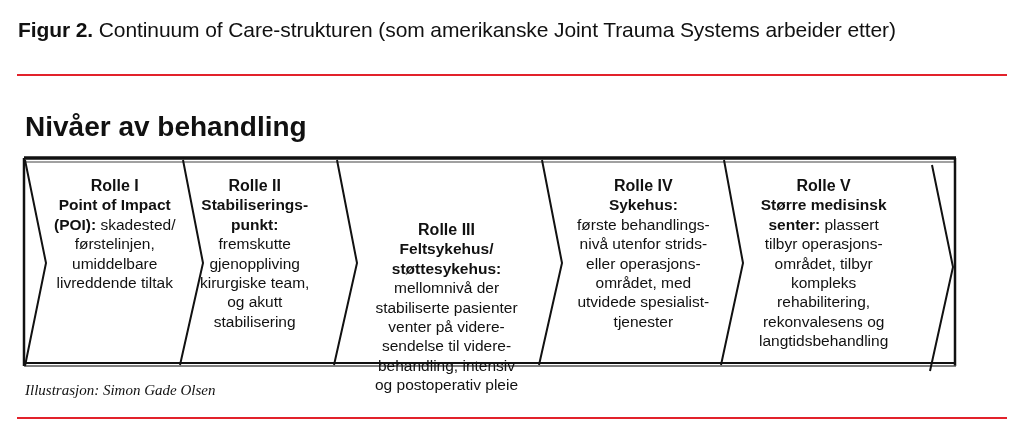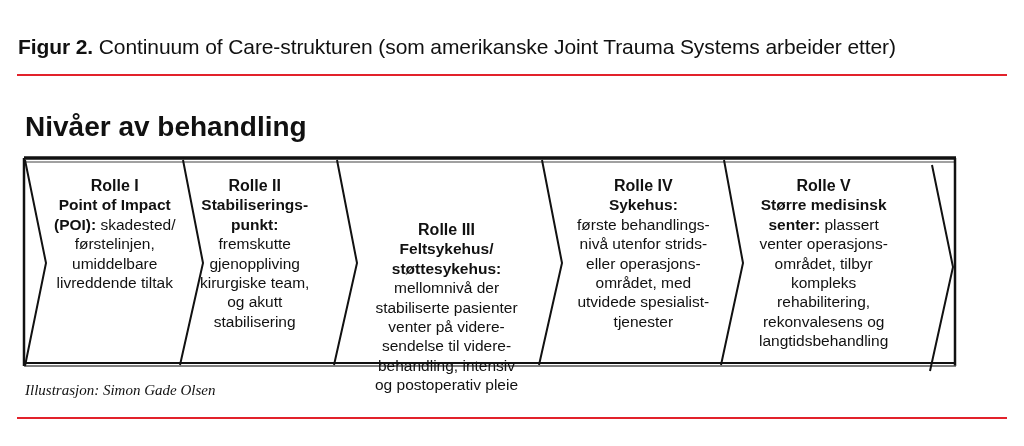--- a/index.html
+++ b/index.html
@@ -1,18 +1,18 @@
 <!DOCTYPE html>
 <html><head>
 <meta charset="utf-8">
 <style>
   html, body { margin: 0; padding: 0; background: #ffffff; }
   body { width: 1024px; height: 446px; position: relative; overflow: hidden;
          font-family: "Liberation Sans", "DejaVu Sans", sans-serif; color: #111; }
-  .fig-title { position: absolute; left: 18px; top: 35px; font-size: 21px; white-space: nowrap; letter-spacing: -0.1px; }
+  .fig-title { position: absolute; left: 18px; top: 18px; font-size: 21px; white-space: nowrap; letter-spacing: -0.1px; }
   .fig-title b { font-weight: bold; }
   .rule { position: absolute; left: 17px; width: 990px; height: 2px; background: #e2222b; }
   .rule.top { top: 74px; }
   .rule.bottom { top: 417px; height: 2px; }
   .section-title { position: absolute; left: 25px; top: 111px; font-size: 28px; font-weight: bold; white-space: nowrap; }
   svg.frame { position: absolute; left: 0; top: 0; }
   .role { position: absolute; top: 176px; font-size: 15.5px; line-height: 19.4px; white-space: nowrap; text-align: center; }
   .role .rname { font-weight: bold; font-size: 16px; display: block; }
   .role .sub { font-weight: bold; }
   .role .line { display: block; }
@@ -87,21 +87,21 @@
   <span class="line"><span class="sub"></span><span>eller operasjons-</span></span>
   <span class="line"><span class="sub"></span><span>området, med</span></span>
   <span class="line"><span class="sub"></span><span>utvidede spesialist-</span></span>
   <span class="line"><span class="sub"></span><span>tjenester</span></span>
 </div>
 
 <div class="role" style="left:759px;">
   <span class="rname">Rolle V</span>
   <span class="line"><span class="sub">Større medisinsk</span><span></span></span>
   <span class="line"><span class="sub">senter:</span><span> plassert</span></span>
-  <span class="line"><span class="sub"></span><span>venter operasjons-</span></span>
+  <span class="line"><span class="sub"></span><span>tilbyr operasjons-</span></span>
   <span class="line"><span class="sub"></span><span>området, tilbyr</span></span>
   <span class="line"><span class="sub"></span><span>kompleks</span></span>
   <span class="line"><span class="sub"></span><span>rehabilitering,</span></span>
   <span class="line"><span class="sub"></span><span>rekonvalesens og</span></span>
   <span class="line"><span class="sub"></span><span>langtidsbehandling</span></span>
 </div>
 
 <div class="credit">Illustrasjon: Simon Gade Olsen</div>
 
 <div class="rule bottom"></div>

